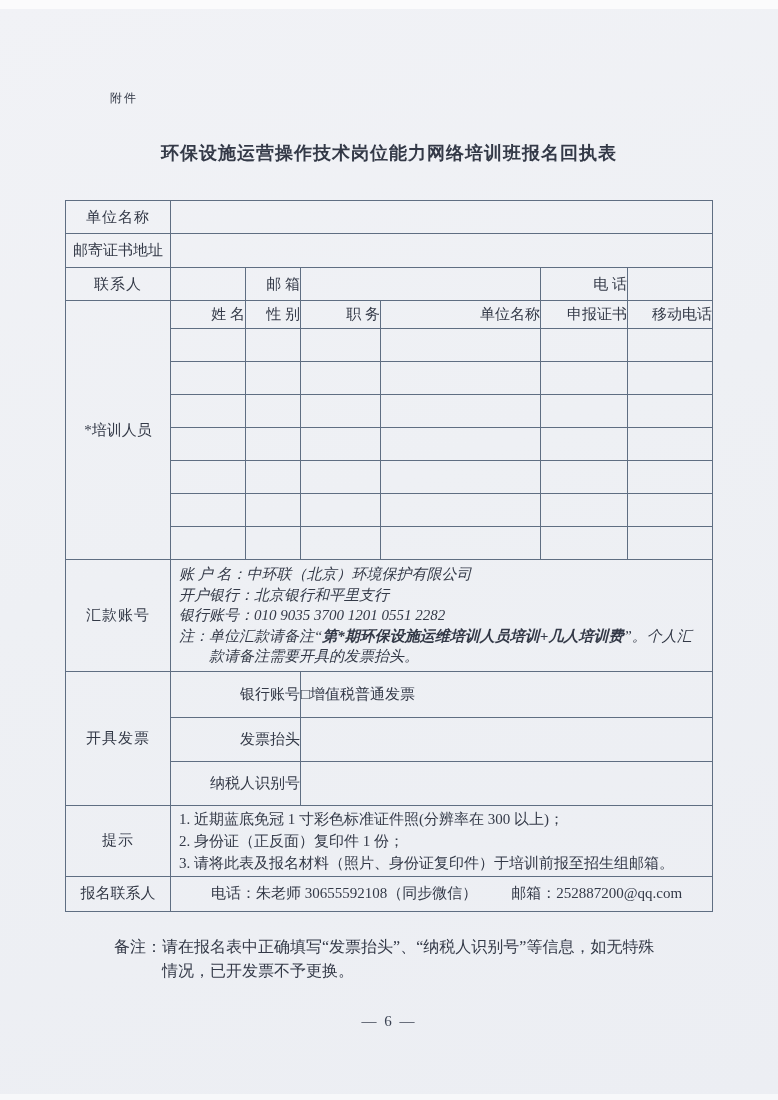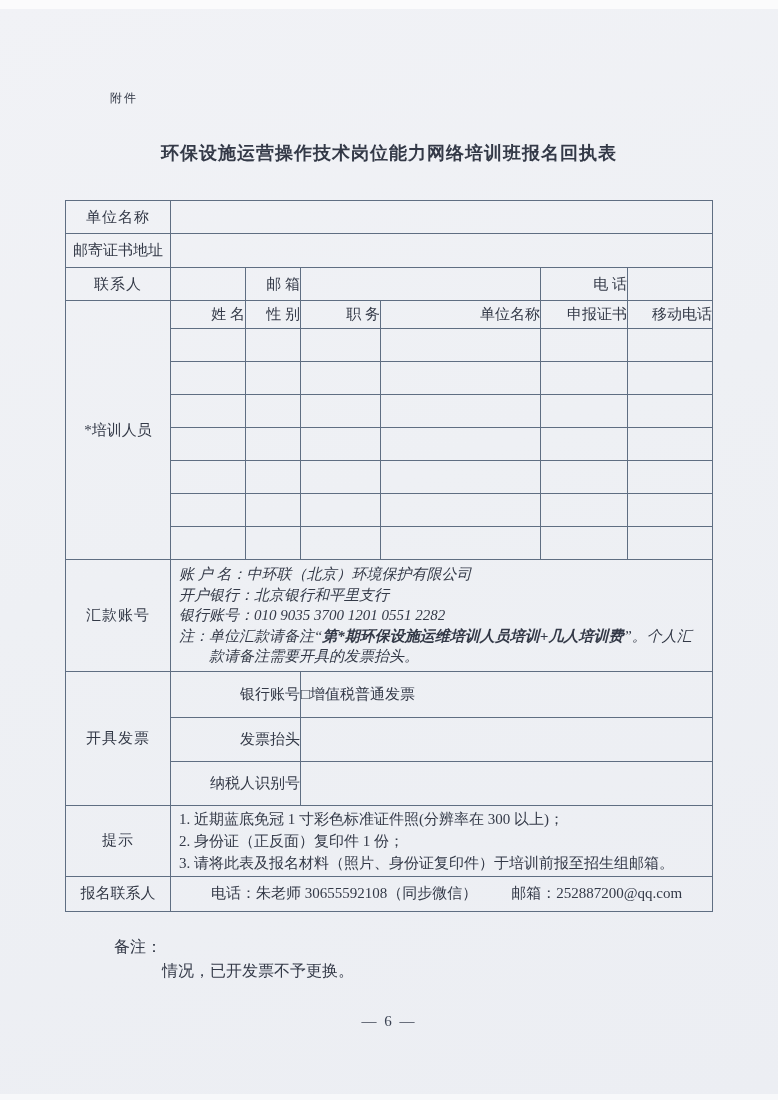--- a/index.html
+++ b/index.html
@@ -223,19 +223,19 @@
           <span>邮箱：252887200@qq.com</span>
         </div>
       </td>
     </tr>
   </tbody>
     </table>
 
   <div class="footnote">
     <span class="fn-label">备注：</span>
     <span>
-      <br>
+      <span>请在报名表中正确填写“发票抬头”、“纳税人识别号”等信息，如无特殊</span><br>
       <span>情况，已开发票不予更换。</span>
     </span>
   </div>
 
   <div class="page-number">— 6 —</div>
 </div>
 
 </body></html>

